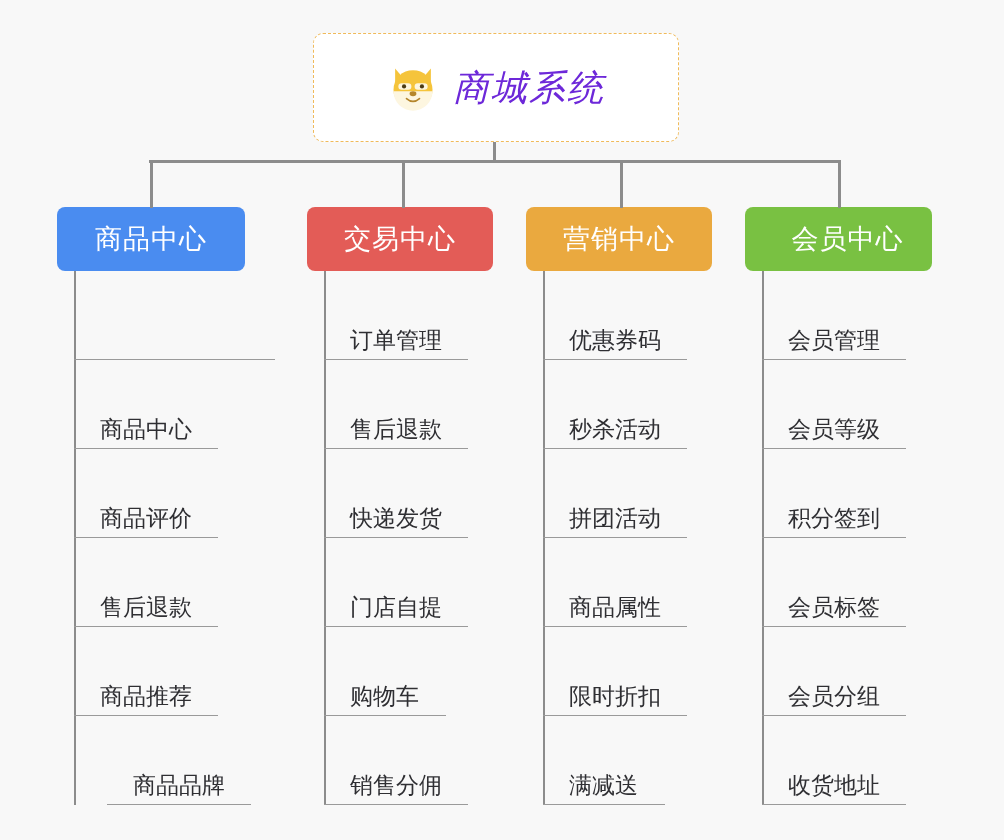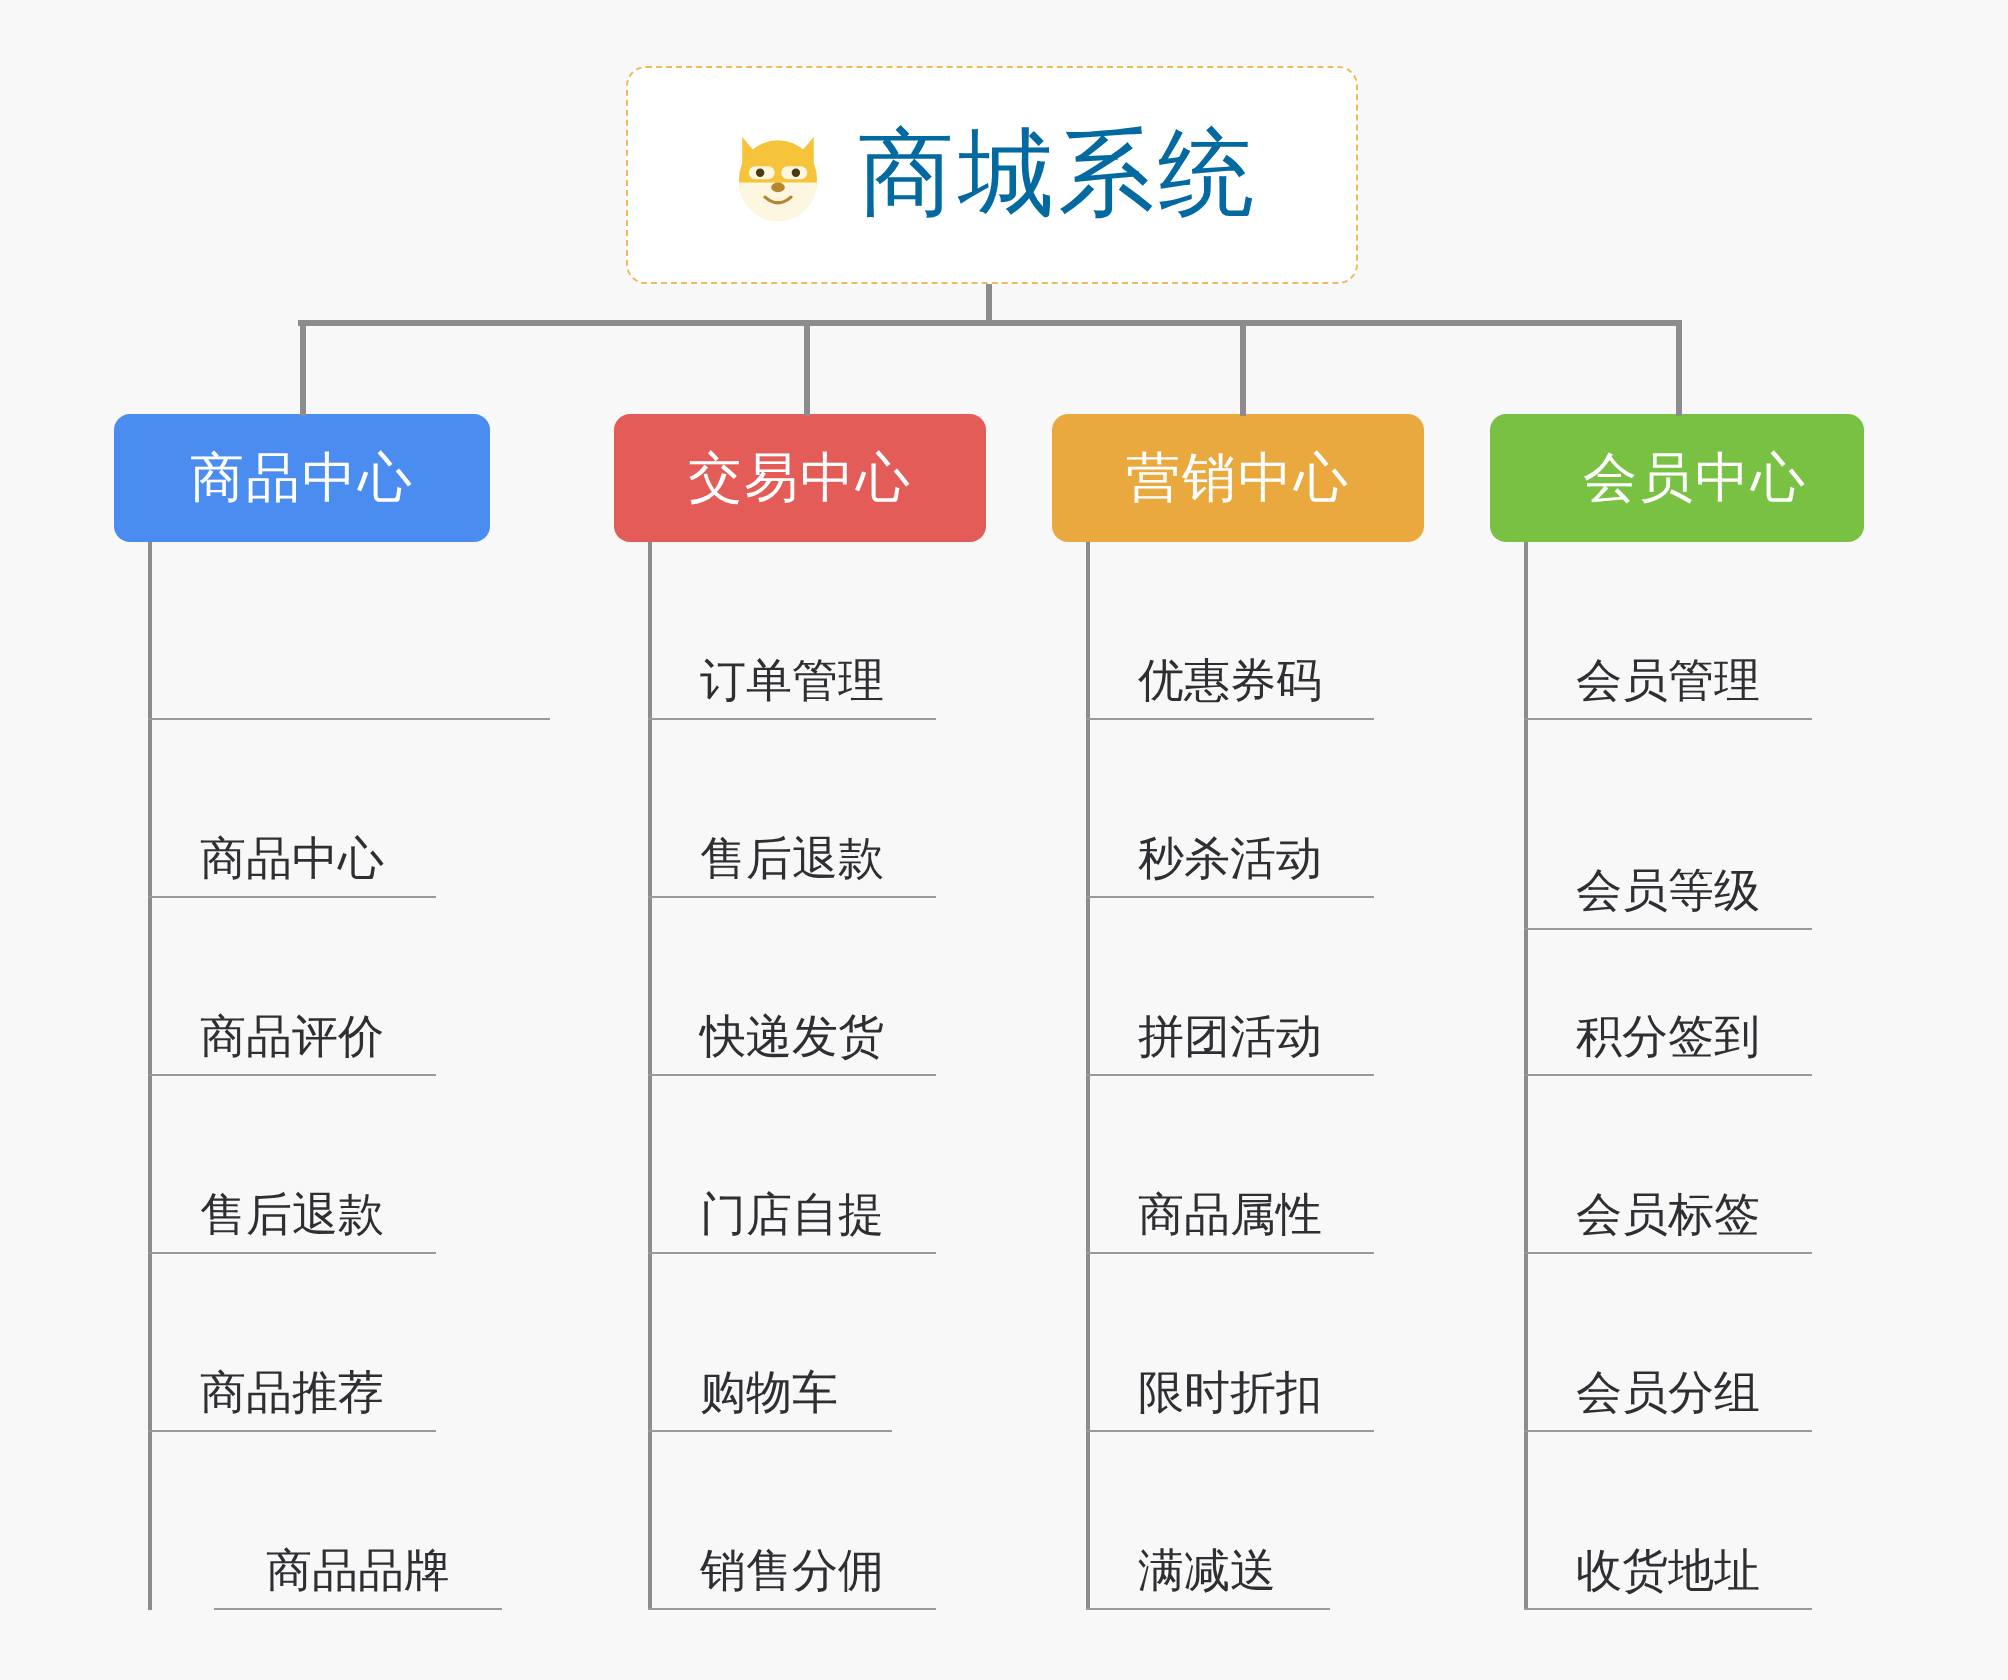--- a/index.html
+++ b/index.html
@@ -35,25 +35,26 @@
     justify-content: center;
     gap: 14px;
   }
   .root-icon {
     width: 52px;
     height: 52px;
     flex: 0 0 auto;
     display: block;
   }
   .root-title {
-    font-size: 48px;
-    color: #0369a1;
+    font-size: 36px;
+    color: #6d28d9;
     letter-spacing: 2px;
     line-height: 1;
     white-space: nowrap;
+    font-style: italic;
   }
 
   
   .conn {
     position: absolute;
     background: #8c8c8c;
   }
   .conn-v-root {
     left: 493px;
     top: 142px;
@@ -241,21 +242,21 @@
       </div>
       <div class="cat-box" style="left: 745px; width: 187px; background: rgb(121, 193, 66); padding-left: 18px;">
         <span class="cat-label">会员中心</span>
       </div>
       <div class="branch" style="left: 762px; height: 534px;">
         <div class="branch-trunk" style="height: 534px;"></div>
         <div class="leaf" style="top: 0px; width: 144px;">
           <span class="leaf-text">会员管理</span>
           <div class="leaf-rule" style="width: 144px;"></div>
         </div>
-        <div class="leaf" style="top: 105px; width: 144px;">
+        <div class="leaf" style="top: 89px; width: 144px;">
           <span class="leaf-text">会员等级</span>
           <div class="leaf-rule" style="width: 144px;"></div>
         </div>
         <div class="leaf" style="top: 178px; width: 144px;">
           <span class="leaf-text">积分签到</span>
           <div class="leaf-rule" style="width: 144px;"></div>
         </div>
         <div class="leaf" style="top: 267px; width: 144px;">
           <span class="leaf-text">会员标签</span>
           <div class="leaf-rule" style="width: 144px;"></div>

